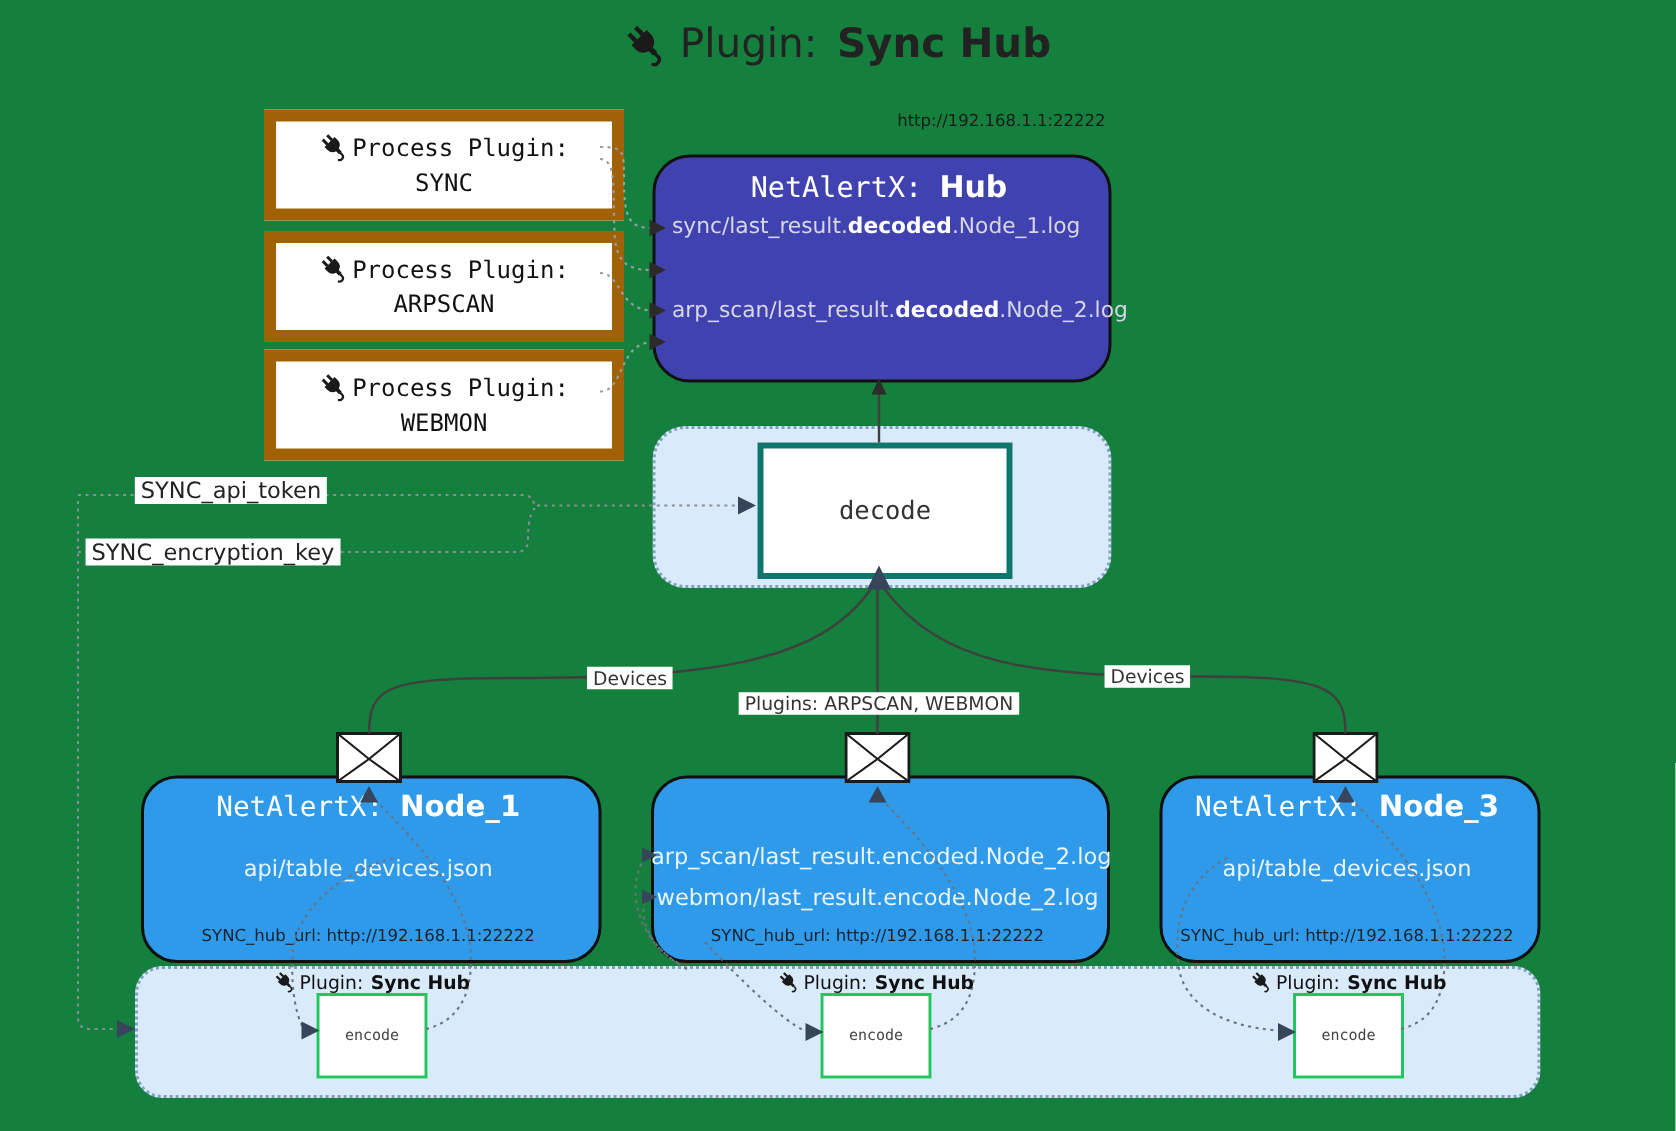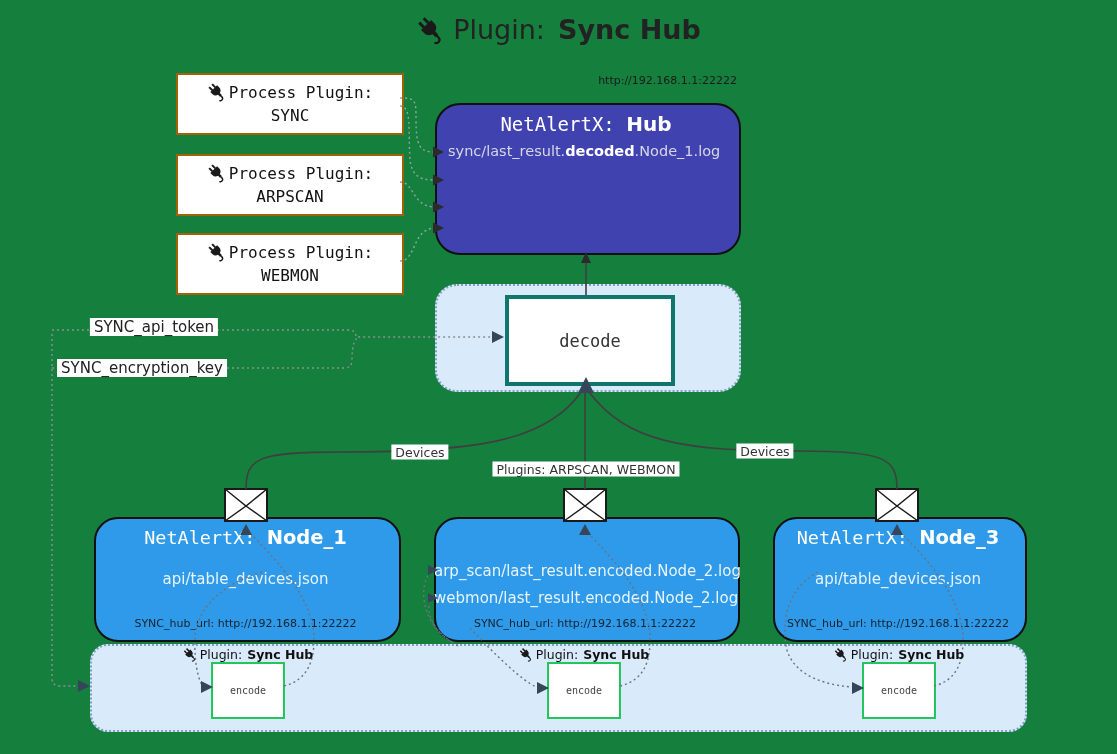--- a/index.html
+++ b/index.html
@@ -8,21 +8,21 @@
   .abs{position:absolute;}
   .mono{font-family:"DejaVu Sans Mono","Liberation Mono",monospace;}
   .center{display:flex;align-items:center;justify-content:center;}
 
   
   #title-row{left:0;right:0;top:14px;display:flex;align-items:center;justify-content:center;gap:7px;}
   #title-row .t-text{font-size:27px;color:#222;}
   #title-row .t-name{font-weight:bold;margin-left:6px;}
 
   
-  .pbox{left:176px;width:224px;height:58px;background:#fff;border:2px solid #a16207;
+  .pbox{left:176px;width:224px;height:58px;background:#fff;border:8px solid #a16207;
         display:flex;flex-direction:column;align-items:center;justify-content:center;
         font-size:16px;line-height:1.45;color:#111;}
   .pbox .l1{display:flex;align-items:center;gap:2px;}
 
   
   #hub-url{left:435px;width:302px;top:74px;text-align:right;font-size:11px;color:#1a1a1a;}
   #hub{left:435px;top:103px;width:302px;height:148px;background:#4043af;border:2px solid #101010;
        border-radius:25px;}
   #hub-title{left:435px;width:302px;top:112px;text-align:center;color:#fff;font-size:19px;}
   #hub-title .hname{font-weight:bold;font-family:"DejaVu Sans",sans-serif;font-size:20px;}
@@ -118,40 +118,41 @@
     <div>WEBMON</div>
   </div>
 
   <div id="hub-url" class="abs">http://192.168.1.1:22222</div>
   <div id="hub" class="abs"></div>
   <div id="hub-title" class="abs mono">
     <span>NetAlertX:</span>
     <span class="hname">Hub</span>
   </div>
   <div class="abs hublog" style="top:143px"><span>sync/last_result.</span><b>decoded</b><span>.Node_1.log</span></div>
+  <div class="abs hublog" style="top:199px"><span>arp_scan/last_result.</span><b>decoded</b><span>.Node_2.log</span></div>
 
   <div id="decode-panel" class="abs"></div>
   <div id="decode-box" class="abs center mono">decode</div>
 
   <span class="abs wire-label key-label" style="left:154px;top:327px">SYNC_api_token</span>
   <span class="abs wire-label key-label" style="left:142px;top:368px">SYNC_encryption_key</span>
 
   <span class="abs wire-label edge-label" style="left:420px;top:452px">Devices</span>
   <span class="abs wire-label edge-label" style="left:586px;top:469px">Plugins: ARPSCAN, WEBMON</span>
   <span class="abs wire-label edge-label" style="left:765px;top:451px">Devices</span>
 
   <div class="abs node" style="left:94px;width:303px"></div>
   <div class="abs node-title mono" style="left:94px;width:303px">
     <span>NetAlertX:</span> <span class="nname">Node_1</span></div>
   <div class="abs node-file" style="left:94px;width:303px;top:570px">api/table_devices.json</div>
   <div class="abs node-url" style="left:94px;width:303px;top:617px">SYNC_hub_url: http://192.168.1.1:22222</div>
 
   <div class="abs node" style="left:434px;width:302px"></div>
   <div class="abs node-file" style="left:434px;width:302px;top:562px">arp_scan/last_result.encoded.Node_2.log</div>
-  <div class="abs node-file" style="left:434px;width:302px;top:589px">webmon/last_result.encoded.Node_2.log</div>
+  <div class="abs node-file" style="left:434px;width:302px;top:589px">webmon/last_result.encode.Node_2.log</div>
   <div class="abs node-url" style="left:434px;width:302px;top:617px">SYNC_hub_url: http://192.168.1.1:22222</div>
 
   <div class="abs node" style="left:773px;width:250px"></div>
   <div class="abs node-title mono" style="left:773px;width:250px">
     <span>NetAlertX:</span> <span class="nname">Node_3</span></div>
   <div class="abs node-file" style="left:773px;width:250px;top:570px">api/table_devices.json</div>
   <div class="abs node-url" style="left:773px;width:250px;top:617px">SYNC_hub_url: http://192.168.1.1:22222</div>
 
   <svg class="abs envelope" style="left:224px;top:488px" width="44" height="34">
       <use href="#envelope-symbol"></use>

